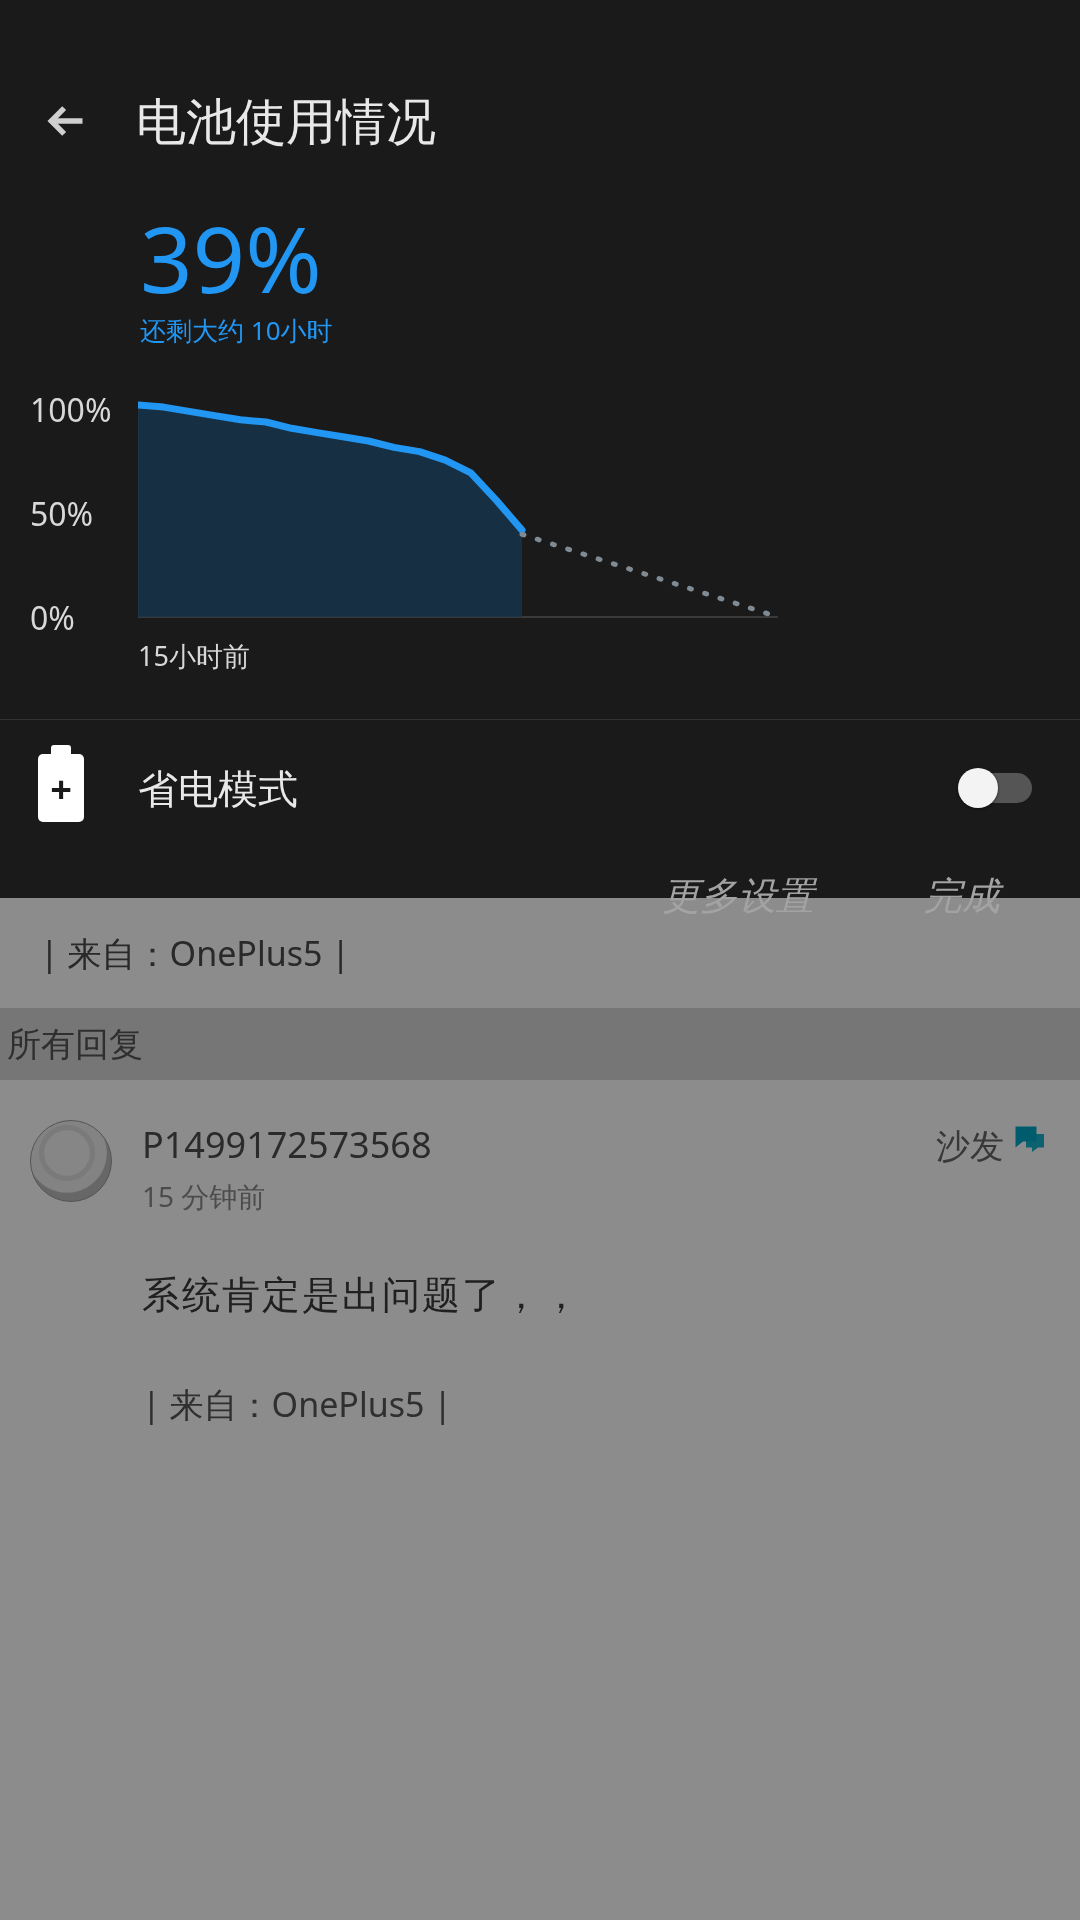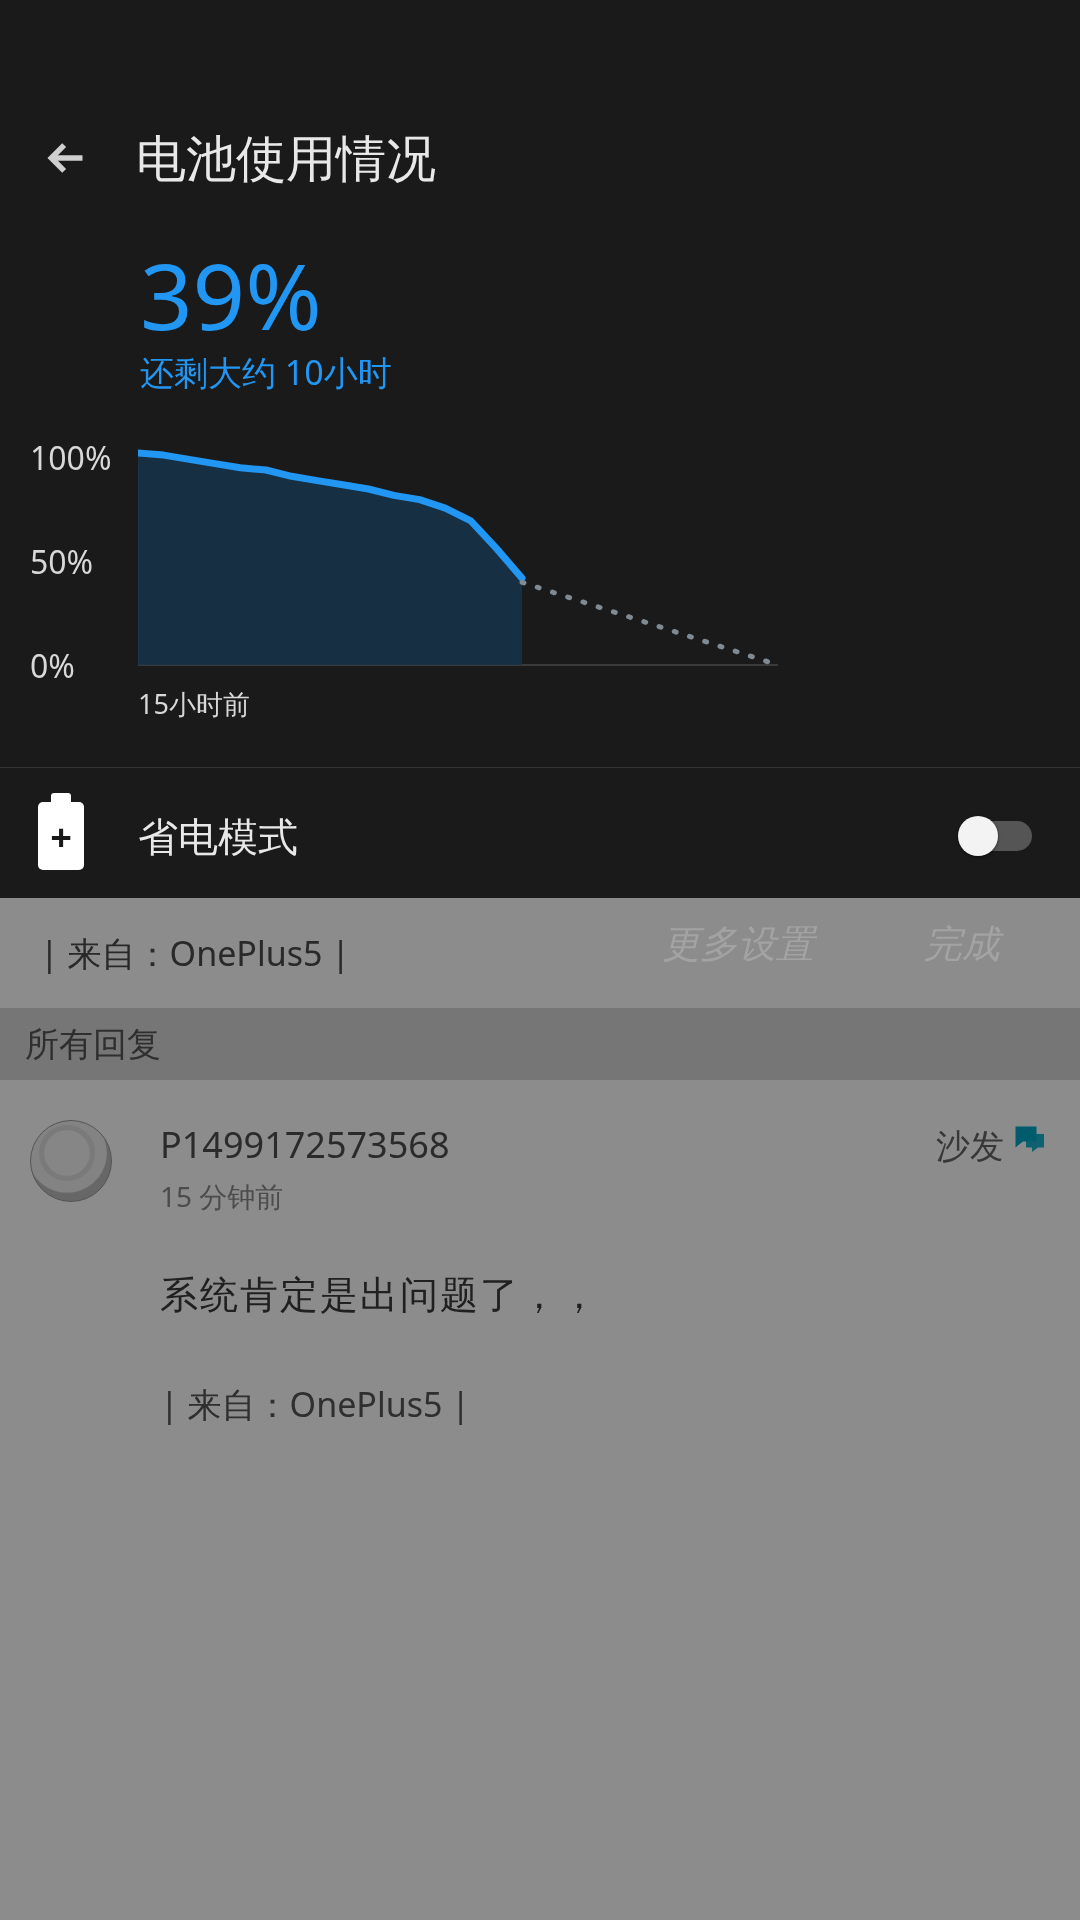--- a/index.html
+++ b/index.html
@@ -7,24 +7,24 @@
   body { position: relative; background: #e4e4e4; }
 
   
   .bg-layer {
     position: absolute; inset: 0;
     background: #ffffff;
     filter: brightness(0.55);
   }
   .bg-inner { position: absolute; top: 900px; left: 0; right: 0; }
   .device-line { padding: 30px 40px 30px 40px; font-size: 34px; color: #4a4a4a; }
-  .replies-bar { background: #d6d6d6; padding: 12px 25px; font-size: 34px; color: #555; }
+  .replies-bar { background: #d6d6d6; padding: 12px 7px; font-size: 34px; color: #555; }
   .reply {
     padding: 40px 30px 30px 30px;
-    display: flex; gap: 48px;
+    display: flex; gap: 30px;
   }
   .avatar {
     width: 82px; height: 82px; border-radius: 50%;
     background: radial-gradient(circle at 45% 40%, #f4f4f4 0 34%, #ddd 36% 42%, #eee 44% 60%, #bbb 62% 100%);
     border: 1px solid #999;
     flex-shrink: 0;
   }
   .reply-body { flex: 1; }
   .reply-head { display: flex; align-items: baseline; }
   .reply-user { font-size: 36px; color: #4e4e4e; }
@@ -37,29 +37,28 @@
   
   .panel {
     position: absolute; top: 0; left: 0; right: 0;
     height: 898px;
     background: #1a1a1a;
     color: #e6e6e6;
   }
   .panel-header {
     display: flex; align-items: center; gap: 44px;
     padding: 86px 40px 36px 40px;
-    margin-top: 37px;
   }
   .back-btn { width: 52px; height: 52px; display: flex; align-items: center; justify-content: center; }
   .back-btn svg { width: 44px; height: 44px; stroke: #cfcfcf; stroke-width: 3; fill: none; }
   .title { font-size: 50px; font-weight: 400; color: #e8e8e8; }
 
   .pct-block { padding: 20px 140px 10px 140px; }
   .pct { font-size: 92px; color: #2196f3; font-weight: 400; line-height: 1; }
-  .remaining { font-size: 34px; color: #2196f3; margin-top: 8px; }
+  .remaining { font-size: 26px; color: #2196f3; margin-top: 8px; }
 
   .chart-wrap { position: relative; margin-top: 40px; padding: 0 30px 0 30px; }
   .ylabel { position: absolute; left: 30px; font-size: 32px; color: #d8d8d8; transform: translateY(-50%); }
   .chart-svg { display: block; margin-left: 108px; }
   .xlabels { display: flex; justify-content: space-between; margin-left: 108px; margin-top: 16px; padding-right: 10px; font-size: 27px; color: #d8d8d8; }
 
   .divider { height: 1px; background: #333; margin-top: 44px; }
 
   .saver-row {
     display: flex; align-items: center; gap: 54px;

